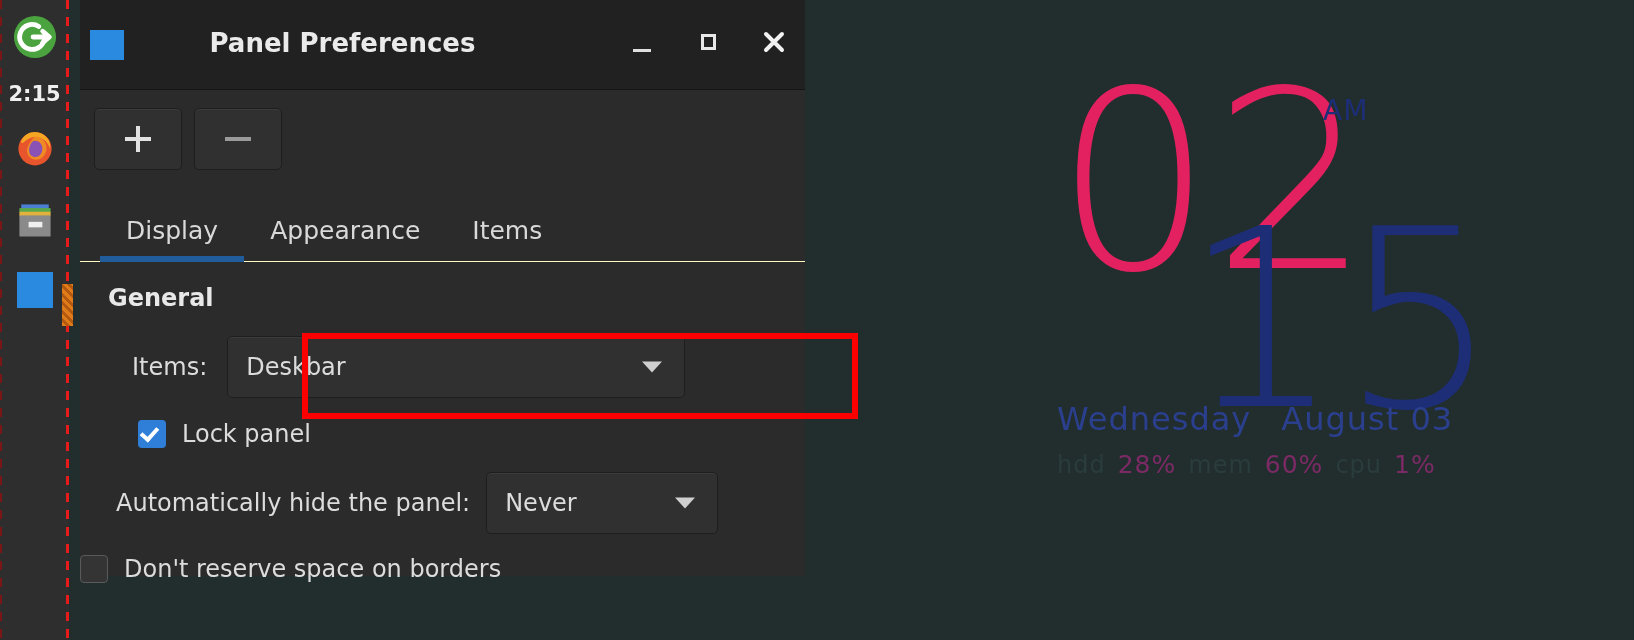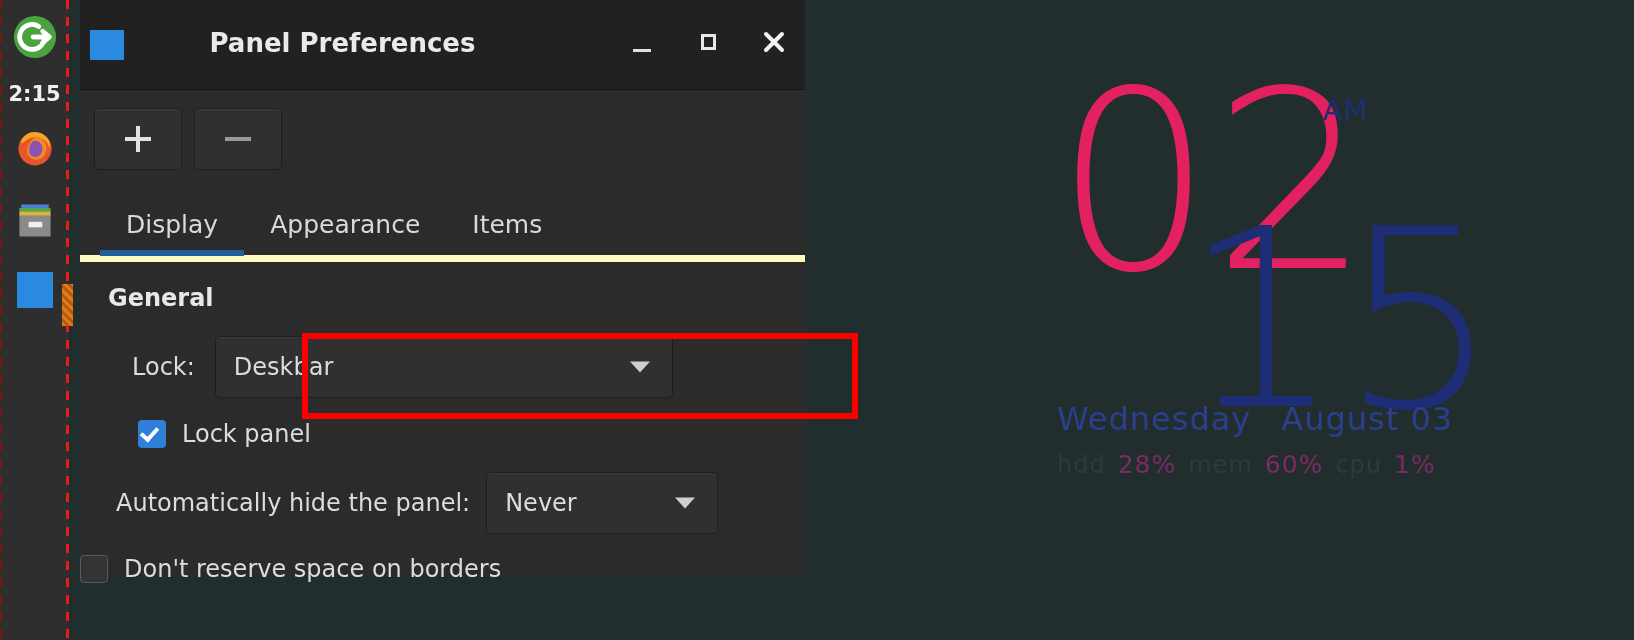--- a/index.html
+++ b/index.html
@@ -186,21 +186,21 @@
   .plus-h { position:absolute; width:26px;height:4px;background:#e2e2e2; }
   .plus-v { position:absolute; width:4px;height:26px;background:#e2e2e2; }
   .plusbox { position:relative; width:26px; height:26px; }
   .minus-g { width:26px;height:4px;background:#9a9a9a; }
 
   
   .tabs {
     position:relative; height:80px;
     display:flex; align-items:flex-end;
     padding-left:20px; gap:0;
-    border-bottom:7px solid #fef9c3;
+    border-bottom:1px solid #fef9c3;
   }
   .tab {
     font-size:25px; color:#d9d9d9;
     font-family:"DejaVu Sans", sans-serif;
     padding:0 26px 16px 26px;
     position:relative;
   }
   .tab.active::after {
     content:""; position:absolute; left:0; right:0; bottom:-1px;
     height:6px; background:#215d9c;
@@ -350,21 +350,21 @@
       </div>
       <div class="tab">
         <span>Items</span>
       </div>
     </div>
 
     <div class="content">
       <div class="sec-title">General</div>
 
       <div class="row row-mode">
-        <span class="lbl">Lock:</span>
+        <span class="lbl">Items:</span>
         <div class="combo mode-combo">
           <span class="txt">Deskbar</span>
           <span class="arrow"></span>
         </div>
       </div>
 
       <div class="row row-check">
         <span class="cb on">
             <span class="tick"></span>
           </span>

